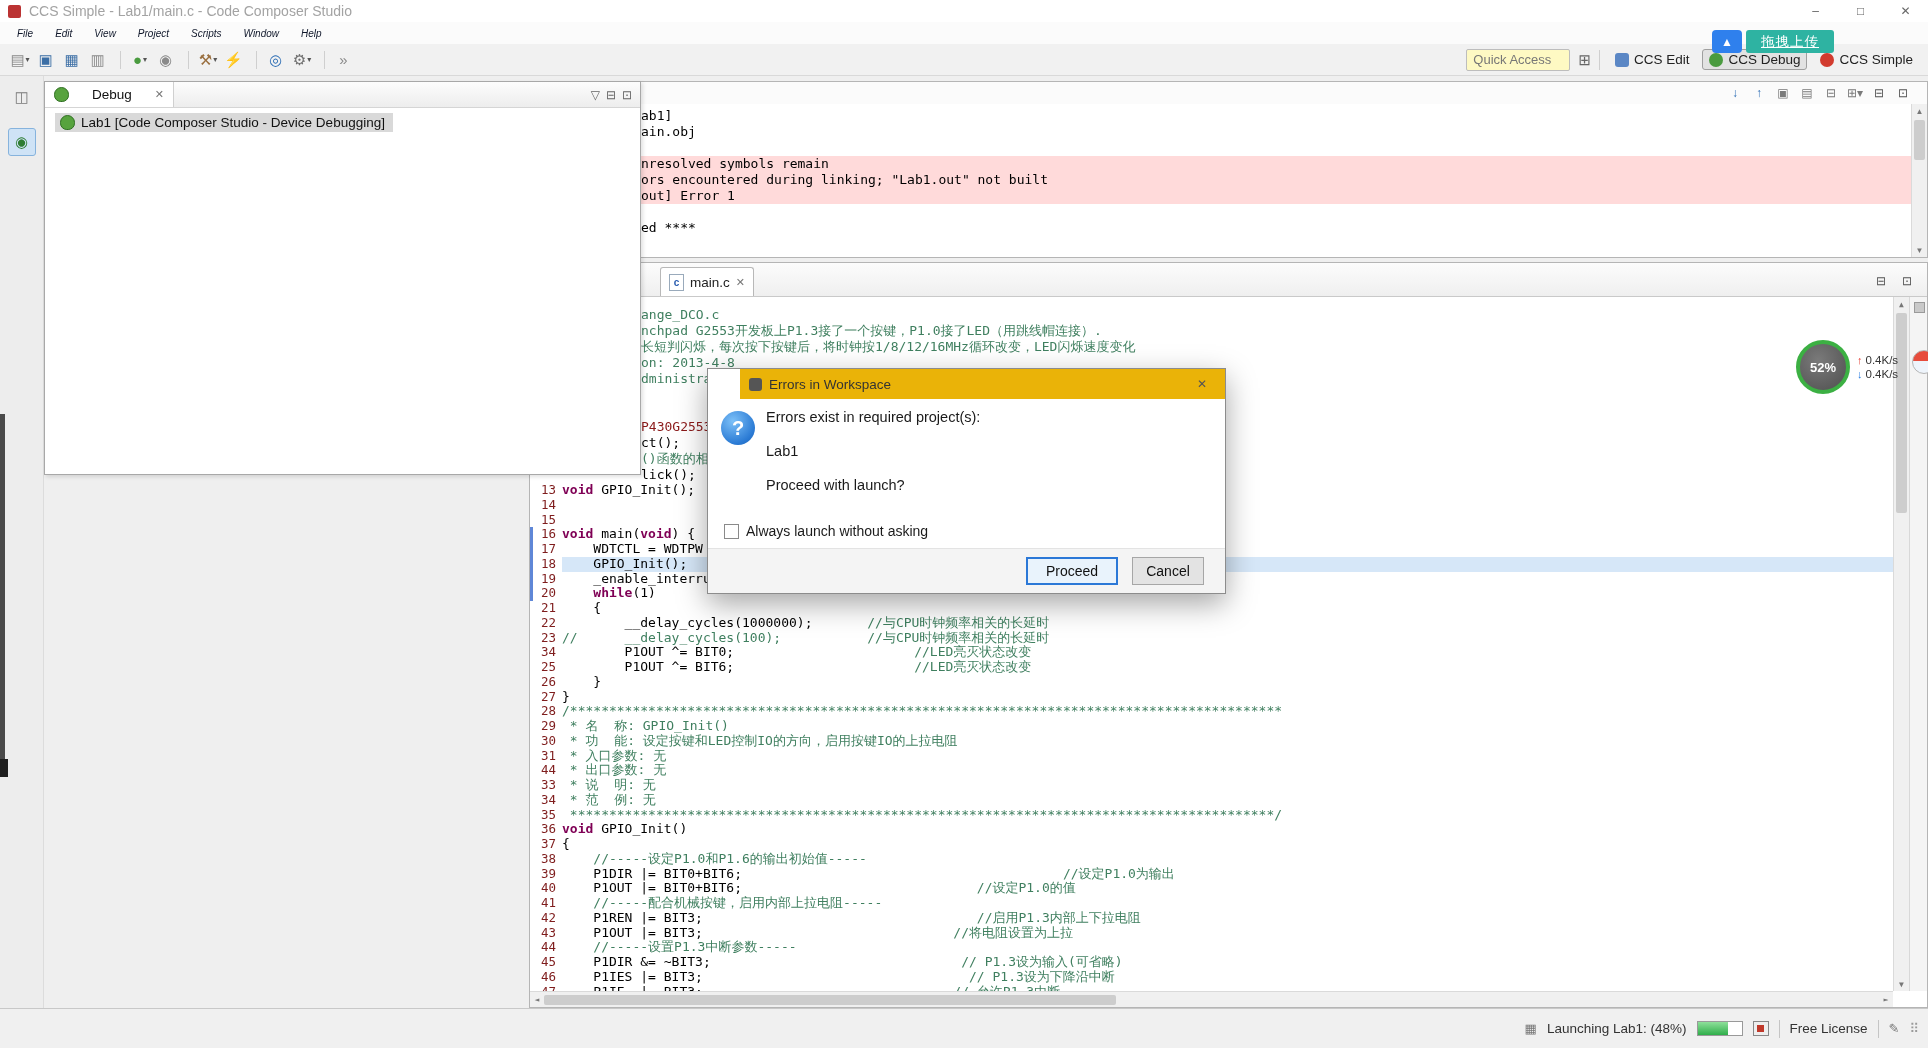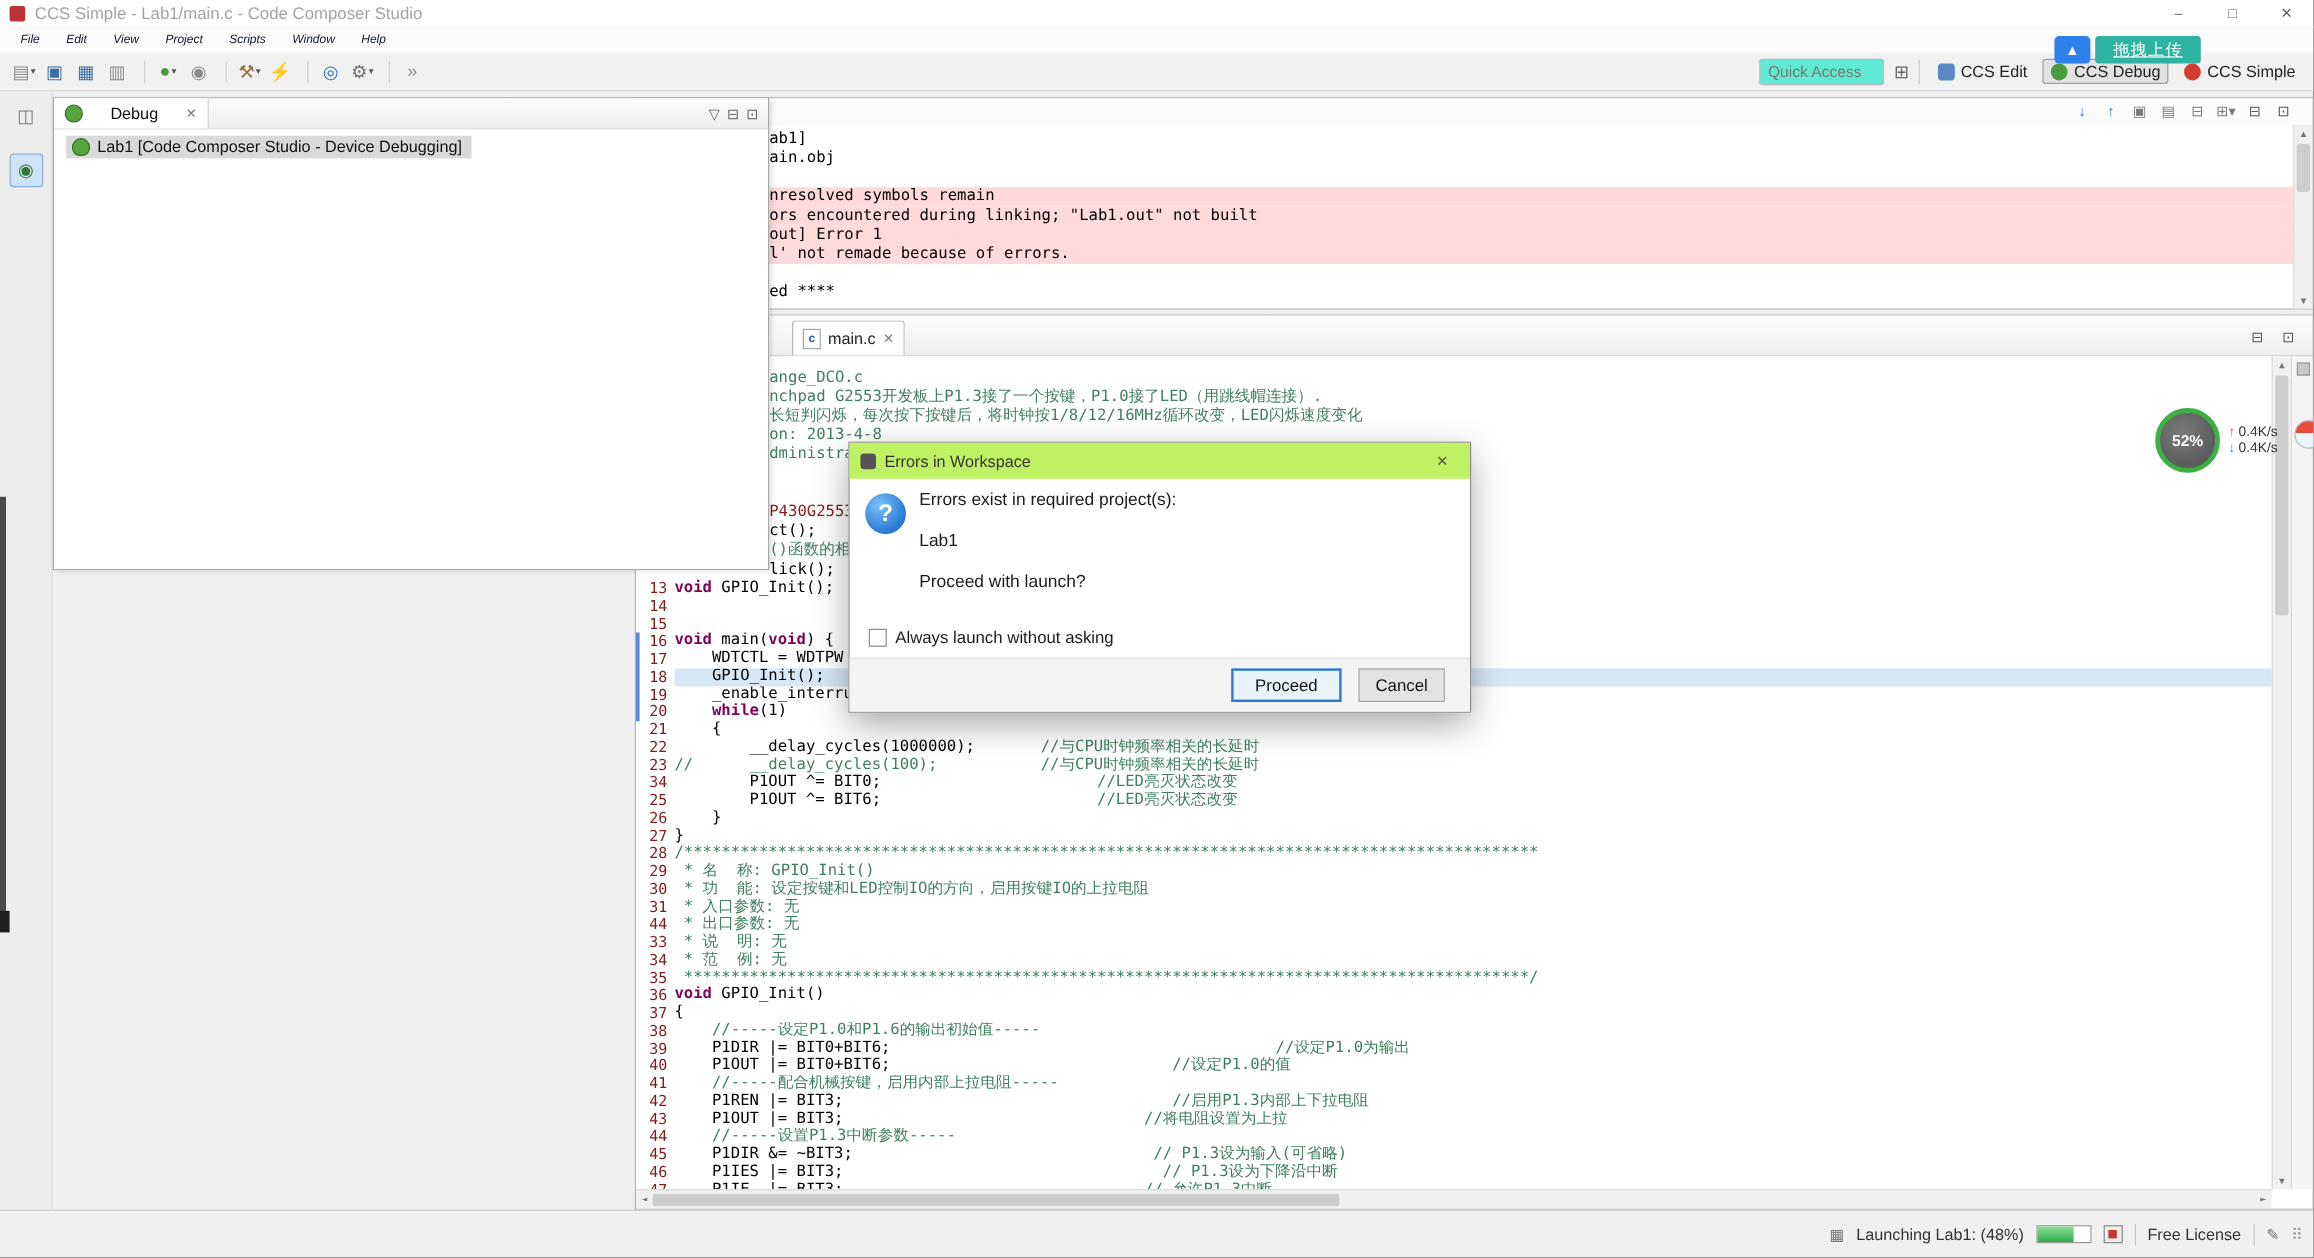--- a/index.html
+++ b/index.html
@@ -18,21 +18,21 @@
   .menu-item{padding:2px 11px;color:#0f172a;font-size:10px;font-style:italic;}
   
   .toolbar{position:absolute;left:0;top:44px;width:1928px;height:32px;background:#f1f1f1;
     border-bottom:1px solid #d9d9d9;display:flex;align-items:center;padding:0 8px;box-sizing:border-box;}
   .tb-btn{display:inline-flex;align-items:center;justify-content:center;height:24px;min-width:24px;
     margin-right:2px;border-radius:3px;font-size:15px;}
   .tb-btn .dd{font-size:8px;color:#555;margin-left:1px;}
   .tb-btn.sep{min-width:8px;margin:0 4px;}
   .tb-btn.sep::after{content:"";display:block;width:1px;height:18px;background:#cfcfcf;}
   .tb-right{margin-left:auto;display:flex;align-items:center;gap:8px;}
-  .quick-access{width:96px;height:20px;border:1px solid #bdbdbd;background:#5eead4;color:#777;
+  .quick-access{width:96px;height:20px;border:1px solid #bdbdbd;background:#fef9c3;color:#777;
     font-size:13px;display:flex;align-items:center;padding-left:6px;border-radius:2px;}
   .persp-grid{color:#666;font-size:15px;}
   .persp-sep{width:1px;height:20px;background:#cfcfcf;}
   .persp{display:inline-flex;align-items:center;gap:5px;padding:3px 7px;border-radius:3px;font-size:13.5px;color:#222;}
   .persp.active{background:#e2e2e2;border:1px solid #9f9f9f;padding:2px 6px;}
   .picon{width:14px;height:14px;border-radius:3px;flex:none;}
   .p-edit .picon{background:#5b87c5;}
   .p-debug .picon{background:#4a9b3f;border-radius:50%;}
   .p-simple .picon{background:#d23b2e;border-radius:50%;}
   
@@ -94,21 +94,21 @@
   .dbg-tab{height:25px;display:flex;align-items:center;gap:23px;background:#fff;border-right:1px solid #d0d0d0;
     padding:0 9px;font-size:13.5px;color:#111;}
   .bug-icon{width:13px;height:13px;border-radius:50% 50% 45% 45%;background:#57a33e;border:1px solid #2f6f22;}
   .dbg-tab-close{color:#777;font-size:11px;}
   .dbg-hdr-icons{margin-left:auto;display:flex;gap:6px;padding-right:8px;color:#666;font-size:12px;}
   .dbg-body{position:absolute;left:0;right:0;top:26px;bottom:0;background:#fff;padding:5px 0 0 10px;}
   .tree-row{display:inline-flex;align-items:center;gap:6px;background:#d9d9d9;padding:2px 8px 2px 5px;font-size:13.5px;color:#111;}
   
   .dialog{position:absolute;left:707px;top:368px;width:519px;height:226px;background:#ffffff;
     border:1px solid #8c8c8c;box-shadow:0 10px 28px rgba(0,0,0,0.35);z-index:50;box-sizing:border-box;}
-  .dlg-title{height:30px;background:#bef264;display:flex;align-items:center;padding-left:9px;gap:7px;font-size:13.5px;color:#333;}
+  .dlg-title{height:30px;background:#eab308;display:flex;align-items:center;padding-left:9px;gap:7px;font-size:13.5px;color:#333;margin-left:32px;}
   .dlg-icon{width:13px;height:13px;background:#555;border-radius:3px;flex:none;}
   .dlg-close{margin-left:auto;width:46px;height:30px;display:flex;align-items:center;justify-content:center;color:#555;font-size:12px;}
   .help-icon{position:absolute;left:13px;top:42px;width:34px;height:34px;border-radius:50%;
     background:radial-gradient(circle at 35% 30%, #7cc0f8, #2a7ad4 70%, #1b5fae);
     color:#fff;font-weight:bold;font-size:20px;display:flex;align-items:center;justify-content:center;}
   .dlg-msg{position:absolute;left:58px;top:40px;font-size:14.5px;color:#1a1a1a;}
   .dlg-project{position:absolute;left:58px;top:74px;font-size:14.5px;color:#1a1a1a;}
   .dlg-question{position:absolute;left:58px;top:108px;font-size:14.5px;color:#1a1a1a;}
   .dlg-check{position:absolute;left:16px;top:154px;display:flex;align-items:center;gap:7px;font-size:14px;color:#1a1a1a;}
   .cbox{width:15px;height:15px;background:#fff;border:1px solid #8a8a8a;box-sizing:border-box;}
@@ -304,21 +304,20 @@
         </span>
       </div>
     <div class="console-body">
 
     <div class="console-line"><span class="ct">ab1]</span></div>
         <div class="console-line"><span class="ct">ain.obj</span></div>
         <div class="console-line"><span class="ct"></span></div>
         <div class="console-line error"><span class="ct">nresolved symbols remain</span></div>
         <div class="console-line error"><span class="ct">ors encountered during linking; "Lab1.out" not built</span></div>
         <div class="console-line error"><span class="ct">out] Error 1</span></div>
-        <div class="console-line error"><span class="ct">l' not remade because of errors.</span></div>
         <div class="console-line"><span class="ct"></span></div>
         <div class="console-line"><span class="ct">ed ****</span></div>
       </div>
     <div class="vscroll">
       <div class="arr">▲</div>
       <div class="thumb" style="top:16px;height:40px;"></div>
       <div class="arr" style="position:absolute;bottom:0;left:0;right:0;">▼</div>
     </div>
   </div>
 

